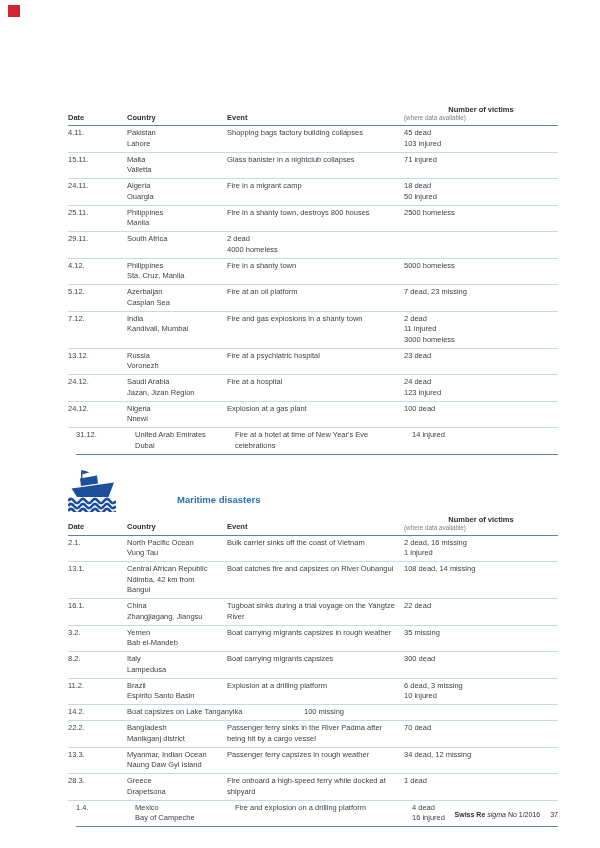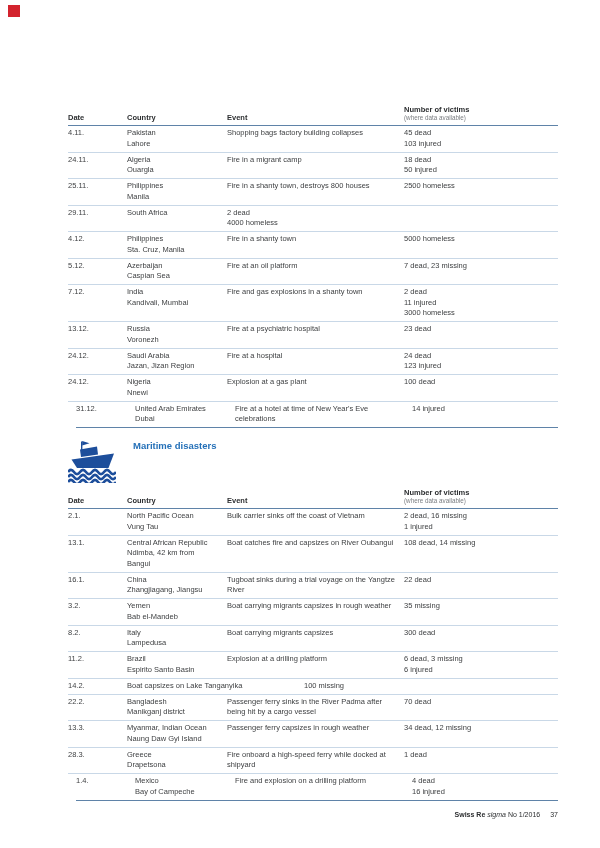--- a/index.html
+++ b/index.html
@@ -17,24 +17,24 @@
   .table{width:490px;}
   .thead{display:flex;align-items:flex-end;border-bottom:1.5px solid var(--rule-strong);}
   .th{font-weight:bold;color:#2c2e30;padding:0 8px 2px 0;box-sizing:border-box;}
   .trow{display:flex;border-bottom:1px solid var(--rule-light);}
   .trow:last-child{border-bottom:1.5px solid var(--rule-strong);margin-left:8px;}
   .td{padding:2px 8px 2.5px 0;box-sizing:border-box;}
   .c-date{width:59px;flex:none;}
   .c-country{width:100px;flex:none;}
   .c-event{width:177px;flex:none;}
   .c-victims{flex:1;padding-right:0;}
-  .vh{font-size:7.5px;line-height:9px;}
+  .vh{font-size:7.5px;line-height:9px;text-align:center;}
   .vnote{font-weight:normal;font-size:6.3px;line-height:8px;color:#7a7d80;padding-bottom:1px;}
   
-  .section-head{display:flex;align-items:flex-start;margin:13px 0 3px 0;height:44px;}
+  .section-head{display:flex;align-items:flex-end;margin:13px 0 3px 0;height:44px;gap:44px;}
   .icon-box{width:48px;height:42px;flex:none;}
   .section-title{font-size:9.5px;font-weight:bold;color:var(--accent);margin:0 0 7px 17px;line-height:10px;}
   
   .footer{position:absolute;top:810px;right:42px;font-size:7px;color:#2c2e30;line-height:9px;white-space:nowrap;}
   .footer .it{font-style:italic;}
   .footer .pageno{margin-left:10px;}
   .footer .b{font-weight:bold;}
 </style>
 </head>
 <body>
@@ -61,20 +61,31 @@
             <div>Pakistan</div>
             <div>Lahore</div>
           </div>
           <div class="td c-event">Shopping bags factory building collapses</div>
           <div class="td c-victims">
             <div>45 dead</div>
             <div>103 injured</div>
           </div>
         </div>
         <div class="trow">
+          <div class="td c-date">15.11.</div>
+          <div class="td c-country">
+            <div>Malta</div>
+            <div>Valletta</div>
+          </div>
+          <div class="td c-event">Glass banister in a nightclub collapses</div>
+          <div class="td c-victims">
+            <div>71 injured</div>
+          </div>
+        </div>
+        <div class="trow">
           <div class="td c-date">24.11.</div>
           <div class="td c-country">
             <div>Algeria</div>
             <div>Ouargla</div>
           </div>
           <div class="td c-event">Fire in a migrant camp</div>
           <div class="td c-victims">
             <div>18 dead</div>
             <div>50 injured</div>
           </div>
@@ -272,21 +283,21 @@
         </div>
         <div class="trow">
           <div class="td c-date">11.2.</div>
           <div class="td c-country">
             <div>Brazil</div>
             <div>Espirito Santo Basin</div>
           </div>
           <div class="td c-event">Explosion at a drilling platform</div>
           <div class="td c-victims">
             <div>6 dead, 3 missing</div>
-            <div>6 injured</div>
+            <div>10 injured</div>
           </div>
         </div>
         <div class="trow">
           <div class="td c-date">14.2.</div>
           <div class="td c-event">Boat capsizes on Lake Tanganyika</div>
           <div class="td c-victims">
             <div>100 missing</div>
           </div>
         </div>
         <div class="trow">

